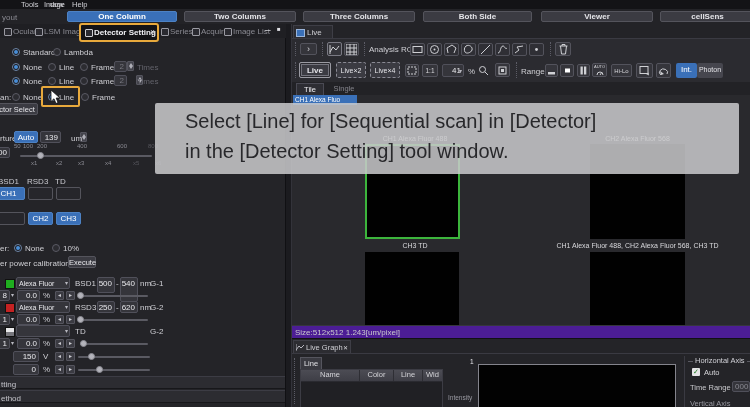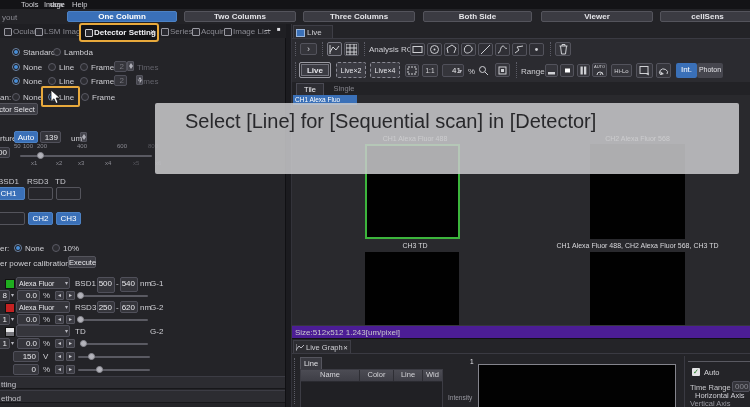--- a/index.html
+++ b/index.html
@@ -190,21 +190,21 @@
       <span style="line-height:11px;font-size:7.5px;">Execute</span></div>
 
     
     <span class="a swatch" style="left:5px;top:241px;background:#1fae1f;"></span>
     <div class="a box" style="left:16px;top:239px;width:54px;height:12px;text-align:left;padding-left:2px;">
       <span style="font-size:7px;line-height:11px;">Alexa Fluor 488</span>
       <span class="a" style="right:1px;top:1px;font-size:6px;color:#b8b8c0;">▾</span></div>
     <span class="a t" style="left:75px;top:241px;">BSD1</span>
     <span class="a box" style="left:97px;top:239px;width:18px;height:16px;line-height:11px;">500</span>
     <span class="a t" style="left:116px;top:241px;">-</span>
-    <span class="a box" style="left:120px;top:239px;width:18px;height:15px;line-height:11px;text-align:right;">540</span>
+    <span class="a box" style="left:120px;top:239px;width:18px;height:25px;line-height:11px;text-align:right;">540</span>
     <span class="a t" style="left:140px;top:241px;">nm</span>
     <span class="a t" style="left:150px;top:241px;">G-1</span>
     
     <span class="a box" style="left:-14px;top:252px;width:24px;height:11px;line-height:10px;">8</span>
     <span class="a" style="left:11px;top:253px;font-size:6px;color:#b8b8c0;">▾</span>
     <span class="a box" style="left:17px;top:252px;width:23px;height:11px;line-height:10px;">0.0</span>
     <span class="a t" style="left:43px;top:253px;">%</span>
     <span class="a arrbtn" style="left:55px;top:253px;">◂</span>
     <span class="a arrbtn" style="left:66px;top:253px;">▸</span>
     <div class="a track" style="left:80px;top:257px;width:68px;"></div>
@@ -473,32 +473,33 @@
           </div>
         </div>
 
         <span class="a" style="left:178px;top:4px;font-size:6.5px;color:#e8e8ec;">1</span>
         <div class="a" style="left:186px;top:10px;width:198px;height:45px;background:#020202;border:1px solid #84848c;box-sizing:border-box;"></div>
         <span class="a" style="left:156px;top:40px;font-size:6.5px;color:#9a9aa2;">Intensity</span>
         <div class="a" style="left:392px;top:2px;width:1px;height:52px;background:#3a3a42;"></div>
 
         <div class="a" style="left:396px;top:0;width:62px;height:55px;">
           <div style="position:absolute;left:0;top:7px;width:62px;border-top:1px solid #5a5a62;"></div>
-          <span style="position:absolute;left:5px;top:2px;background:#242428;padding:0 2px;font-size:7.5px;color:#d0d0d6;white-space:nowrap;margin-top:35px;">Horizontal Axis</span>
+          <span style="position:absolute;left:5px;top:2px;background:#242428;padding:0 2px;font-size:7.5px;color:#d0d0d6;white-space:nowrap;">Horizontal Axis</span>
           <span style="position:absolute;left:4px;top:14px;width:8px;height:8px;background:#e4e4e6;border-radius:1px;color:#217a21;font-size:7px;line-height:8px;text-align:center;font-weight:bold;">✓</span>
           <span style="position:absolute;left:16px;top:14px;font-size:7.5px;color:#d4d4d8;">Auto</span>
           <span style="position:absolute;left:2px;top:29px;font-size:7.5px;color:#c8c8cc;white-space:nowrap;">Time Range</span>
           <span class="box" style="position:absolute;left:44px;top:27px;width:18px;height:11px;line-height:10px;color:#8a8a92;text-align:left;padding-left:2px;overflow:hidden;">000</span>
           <span style="position:absolute;left:2px;top:45px;font-size:7.5px;color:#9a9aa2;white-space:nowrap;">Vertical Axis</span>
         </div>
       </div>
     </div>
   </div>
 
   <div class="a" style="left:155px;top:103px;width:584px;height:71px;background:rgba(201,201,204,0.86);border-radius:2px;z-index:20;">
     <div style="position:absolute;left:30px;top:7px;font-size:20px;color:#28282b;white-space:nowrap;">Select [Line] for [Sequential scan] in [Detector]</div>
+    <div style="position:absolute;left:30px;top:37px;font-size:20px;color:#28282b;white-space:nowrap;">in the [Detector Setting] tool window.</div>
   </div>
 
   <svg class="a" style="left:50px;top:90px;z-index:30;" width="11" height="15" viewBox="0 0 11 15">
     <path d="M1 0 L1 11.5 L4 8.8 L6 13.5 L8 12.6 L6.2 8 L10 8 Z" fill="#fff" stroke="#111" stroke-width="0.8"></path>
   </svg>
 
 </div>
 
 </body></html>

